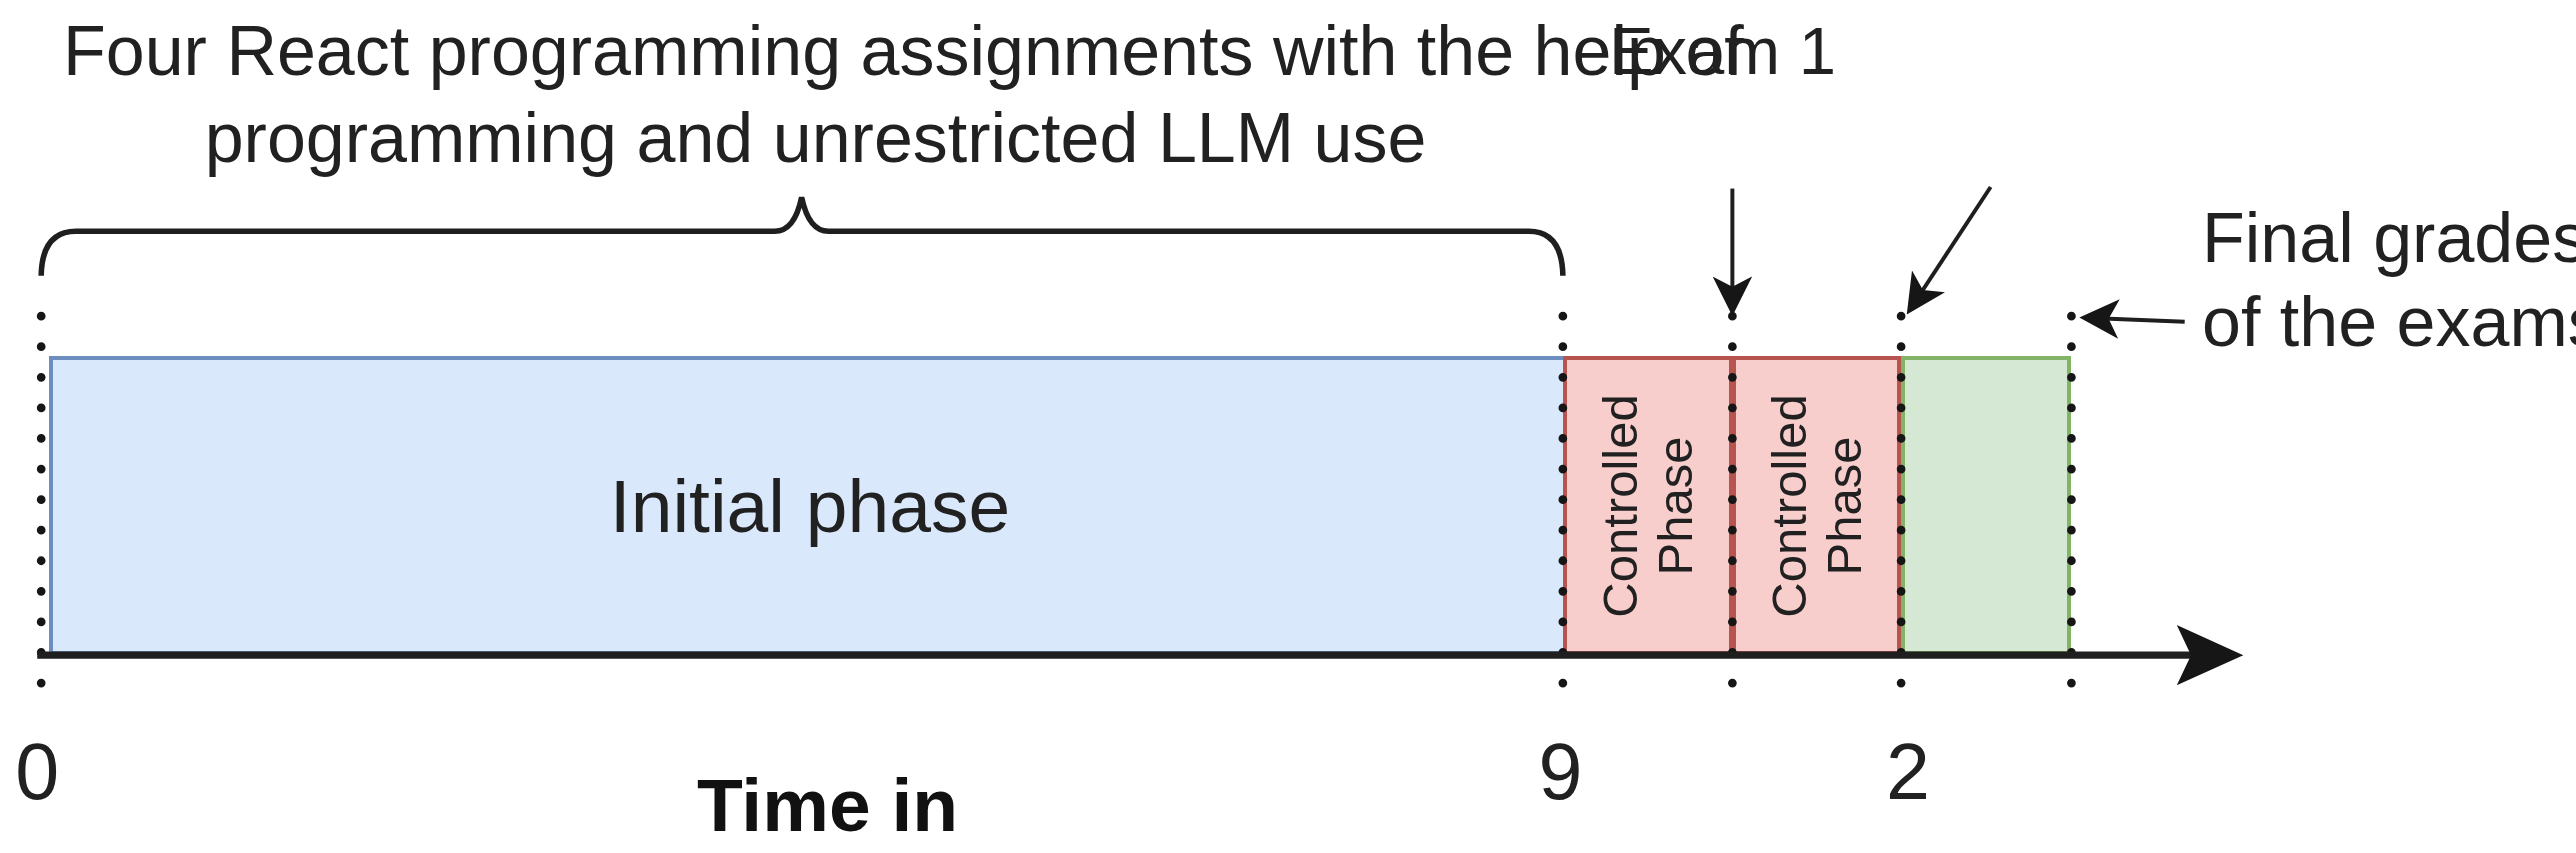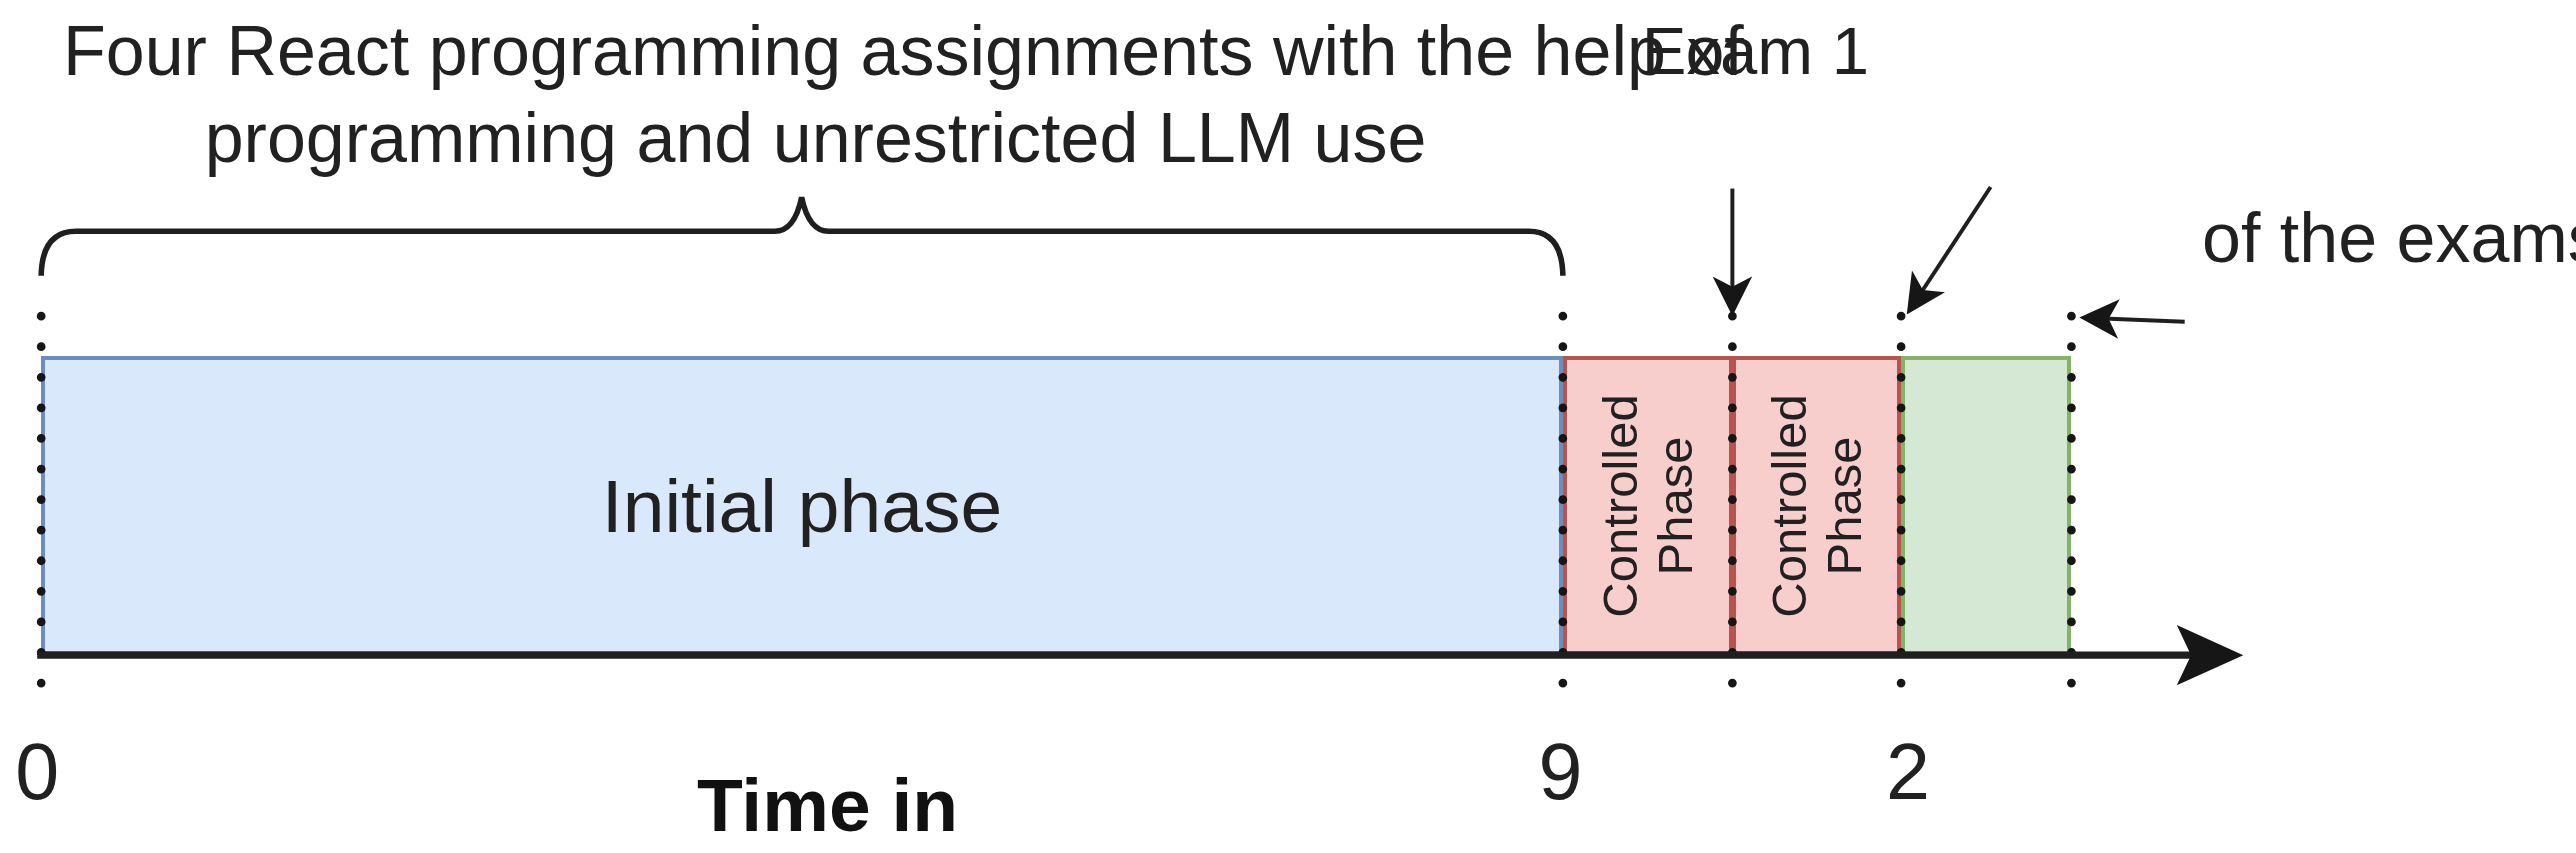--- a/index.html
+++ b/index.html
@@ -17,37 +17,37 @@
   
   .title {
     left: 63px; top: 8px; width: 1505px;
     font-size: 70px; line-height: 87px; text-align: center;
     color: #212121; z-index: 5;
   }
   .exam-label {
     top: 11px; font-size: 67px; line-height: 79px; text-align: center;
     color: #212121; z-index: 5;
   }
-  .exam-label span { display: block; white-space: nowrap; text-align: right; }
+  .exam-label span { display: block; white-space: nowrap; }
   .exam1-label { left: 1576px; width: 293px; }
   .exam2-label { left: 1806px; width: 317px; }
   .final-grades-label {
     left: 2202px; top: 196px; width: 374px;
     font-size: 70px; line-height: 84px; text-align: center;
     color: #212121; z-index: 5;
   }
   .final-grades-label span { display: block; white-space: nowrap; }
 
   
   .bar {
     top: 356px; height: 299px; box-sizing: border-box;
     border: 4px solid #000; z-index: 1;
     display: flex; align-items: center; justify-content: center;
   }
-  .bar-initial   { left: 41px;   width: 1522px; }
+  .bar-initial   { left: 49px;   width: 1522px; }
   .bar-ctrl1     { left: 1563px; width: 170px;  }
   .bar-ctrl2     { left: 1732px; width: 169px;  }
   .bar-grading   { left: 1901px; width: 170px;  }
 
   .initial-label {
     font-size: 75px; color: #212121; white-space: nowrap;
   }
   .ctrl-label {
     flex: none;
     transform: rotate(-90deg);
@@ -85,20 +85,21 @@
     <span style="display:block; white-space:nowrap;">programming and unrestricted LLM use</span>
   </div>
 
   <div class="abs exam-label exam1-label">
     <span>Exam 1</span>
   </div>
   <div class="abs exam-label exam2-label">
   </div>
 
   <div class="abs final-grades-label">
+    <span>Final grades</span>
     <span>of the exams</span>
   </div>
 
   <div class="abs bar bar-initial" style="background-color: rgb(218, 232, 252); border-color: rgb(108, 142, 191);">
     <div class="initial-label">Initial phase</div>
   </div>
 
   <div class="abs bar bar-ctrl1" style="background-color: rgb(248, 206, 204); border-color: rgb(184, 84, 80);">
     <div class="ctrl-label">
       <span>Controlled</span>

